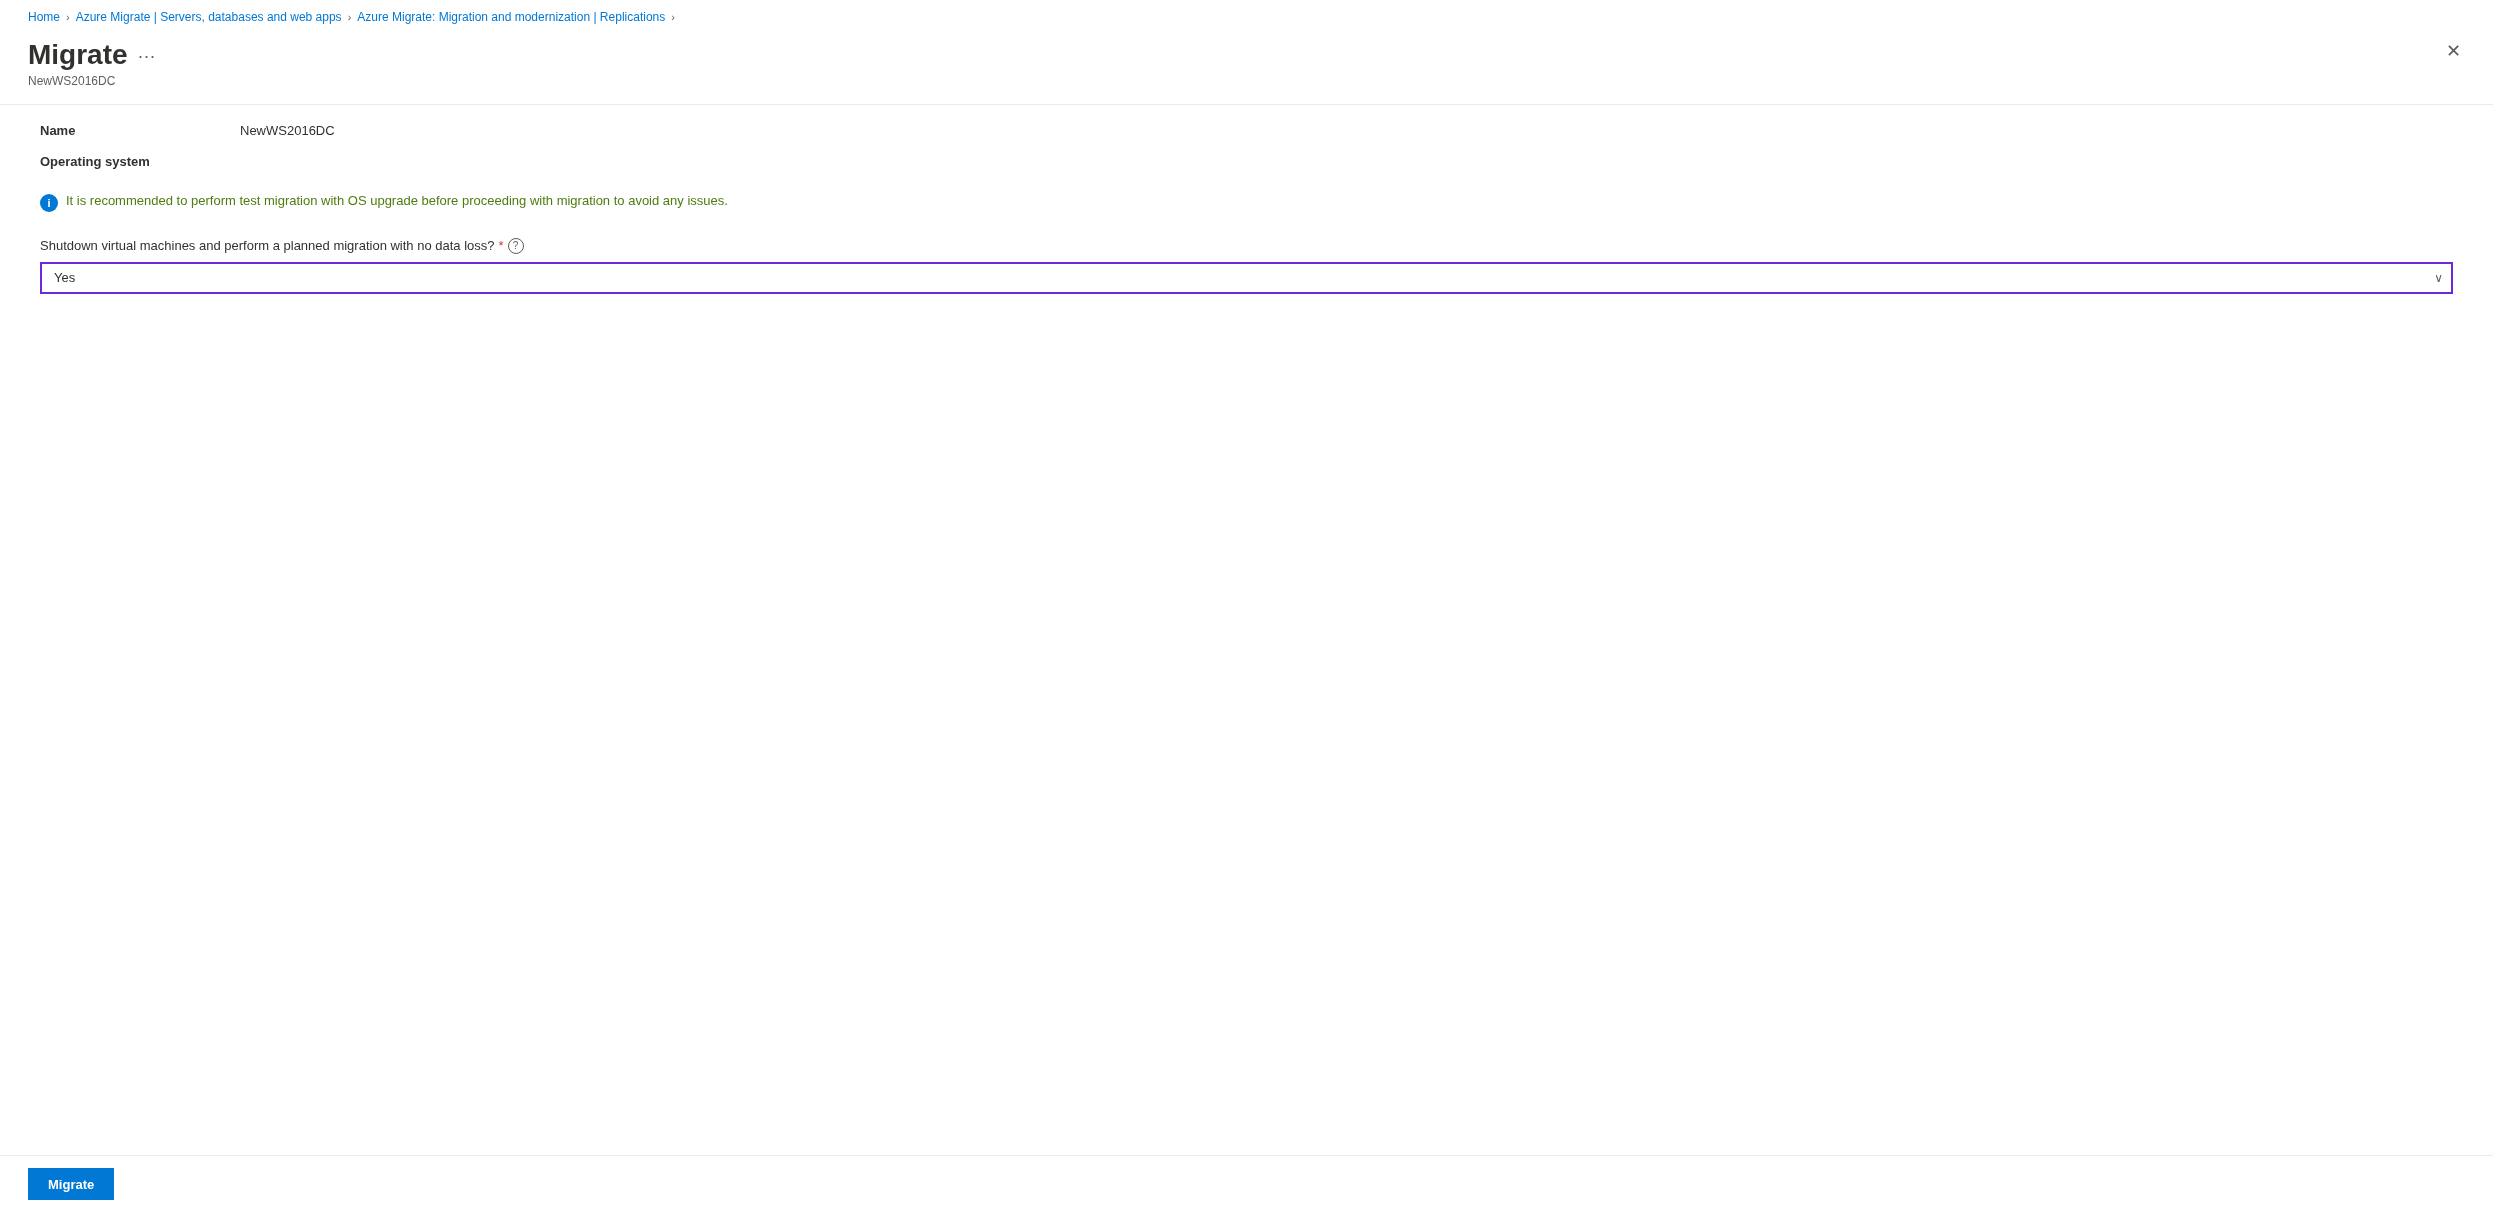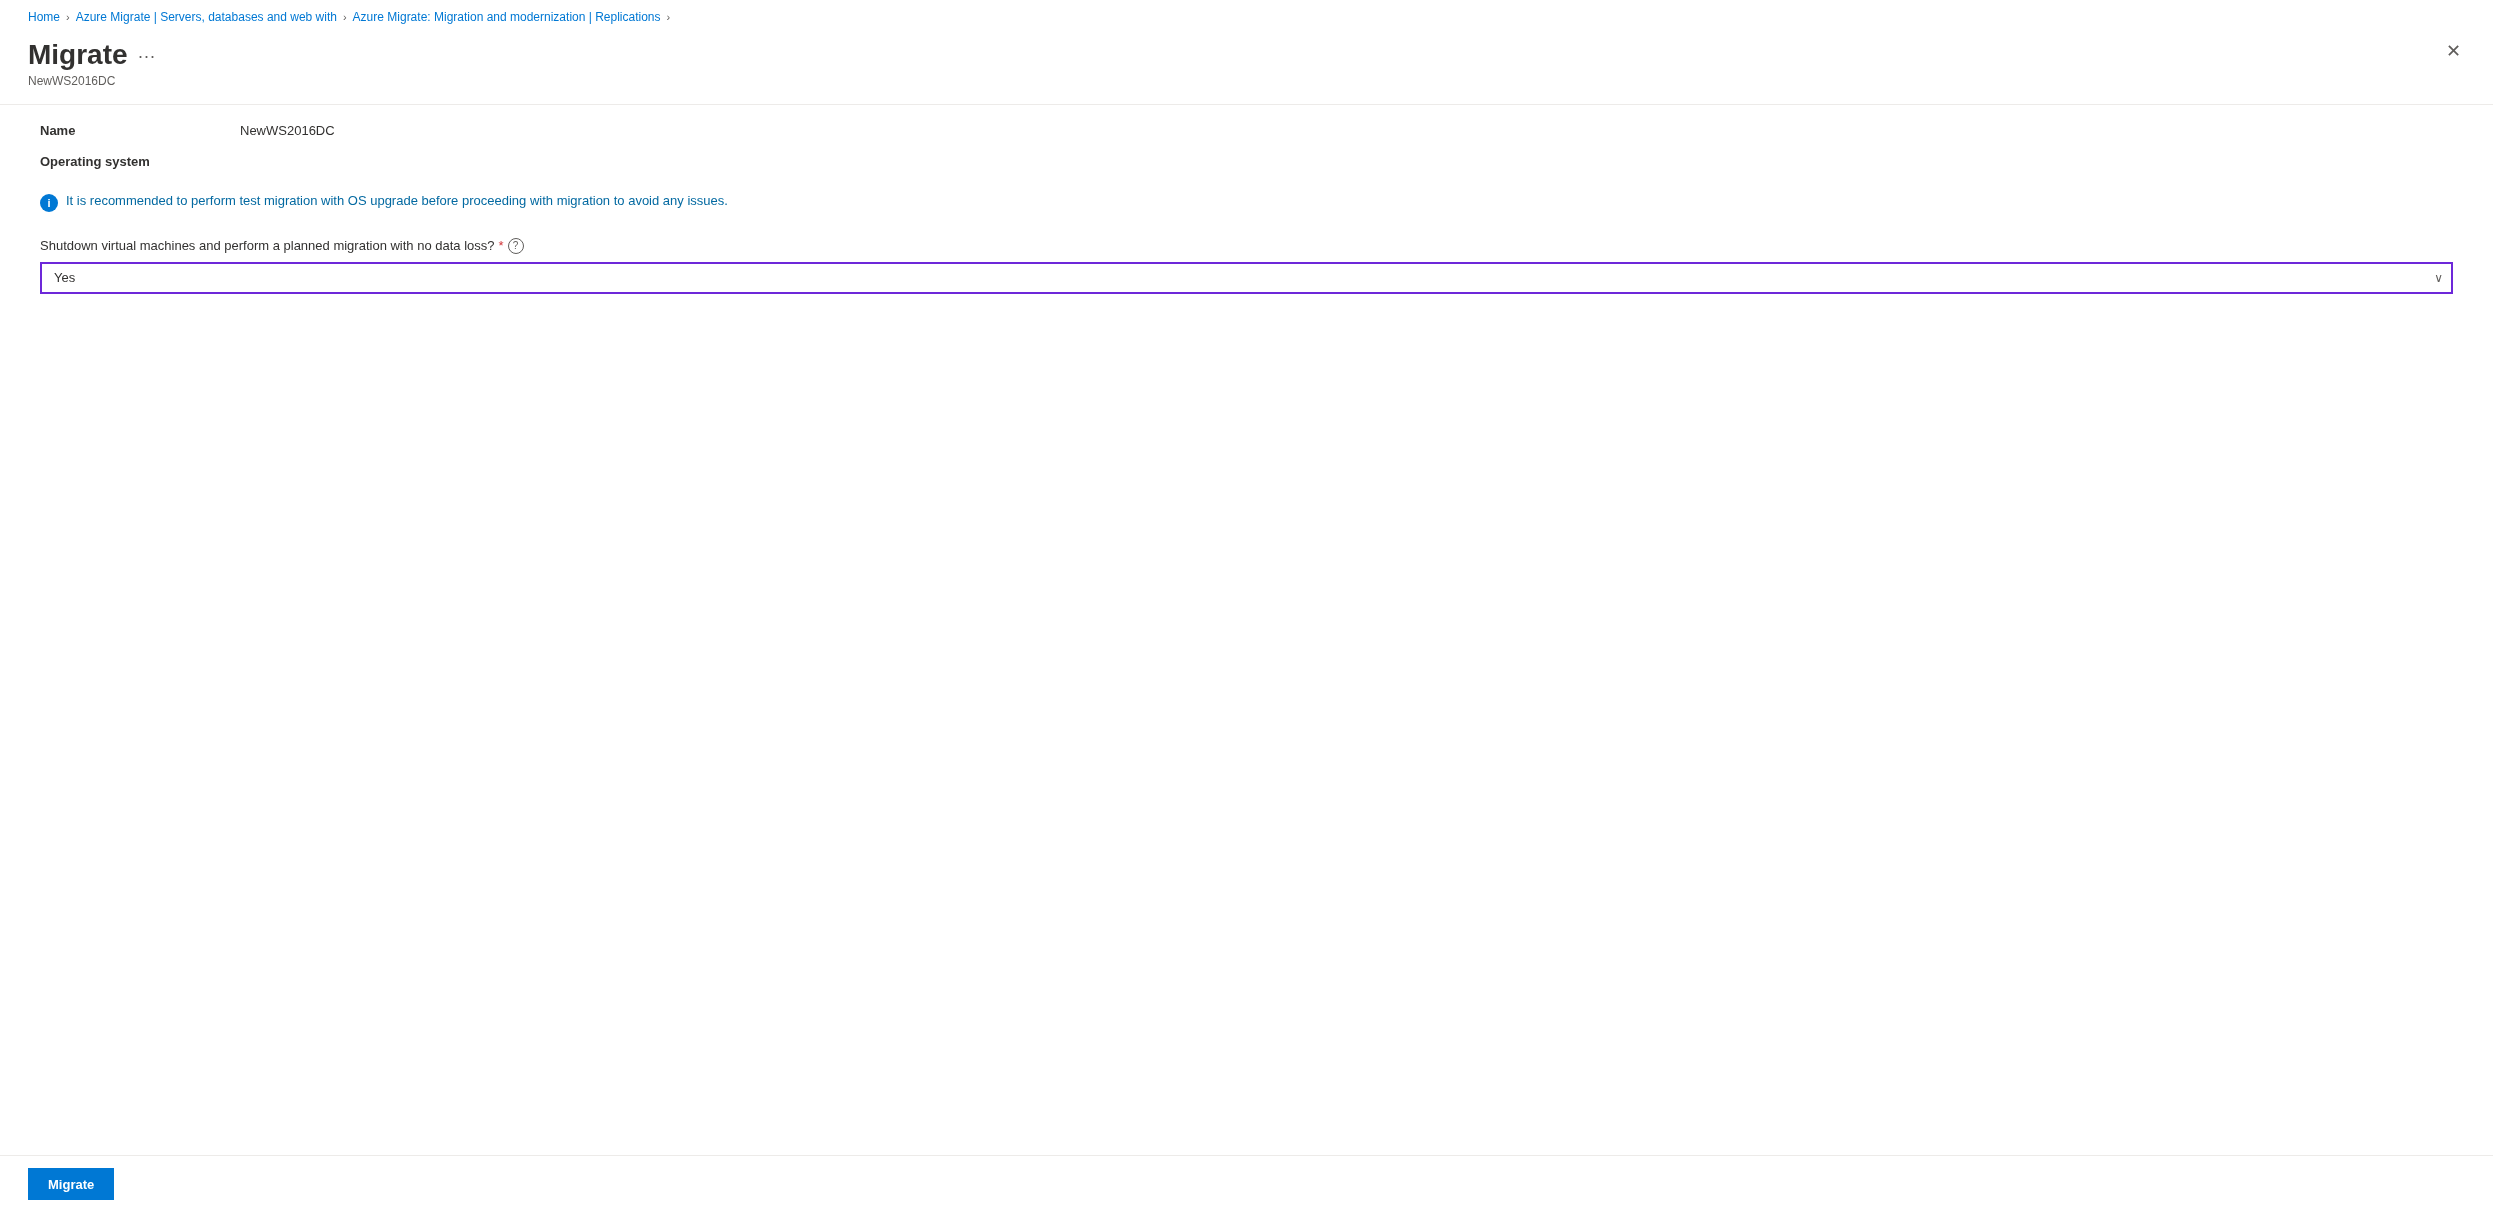--- a/index.html
+++ b/index.html
@@ -158,21 +158,21 @@
       background: #0078d4;
       color: white;
       font-size: 11px;
       font-weight: bold;
       flex-shrink: 0;
       margin-top: 1px;
     }
 
     .info-text {
       font-size: 13px;
-      color: #0369a1;
+      color: #4d7c0f;
     }
 
     .field-section {
     }
 
     .field-label {
       font-size: 13px;
       color: #323130;
       margin-bottom: 8px;
       display: flex;
@@ -249,21 +249,21 @@
     }
   </style>
 </head>
 <body>
 
 <div class="page-container">
 
   <div class="breadcrumb-bar">
     <a class="breadcrumb-link">Home</a>
     <span class="breadcrumb-separator">›</span>
-    <a class="breadcrumb-link">Azure Migrate | Servers, databases and web with</a>
+    <a class="breadcrumb-link">Azure Migrate | Servers, databases and web apps</a>
     <span class="breadcrumb-separator">›</span>
     <a class="breadcrumb-link">Azure Migrate: Migration and modernization | Replications</a>
     <span class="breadcrumb-separator">›</span>
   </div>
 
   <div class="header-section">
     <div class="header-left">
       <div class="header-title-row">
         <h1 class="page-title">Migrate</h1>
         <span class="more-options">···</span>

